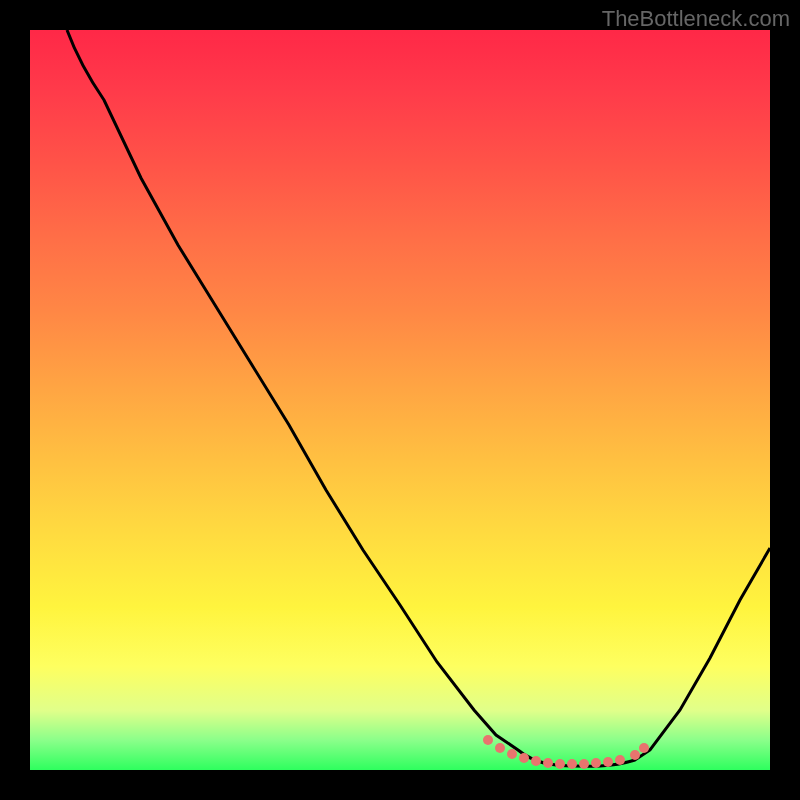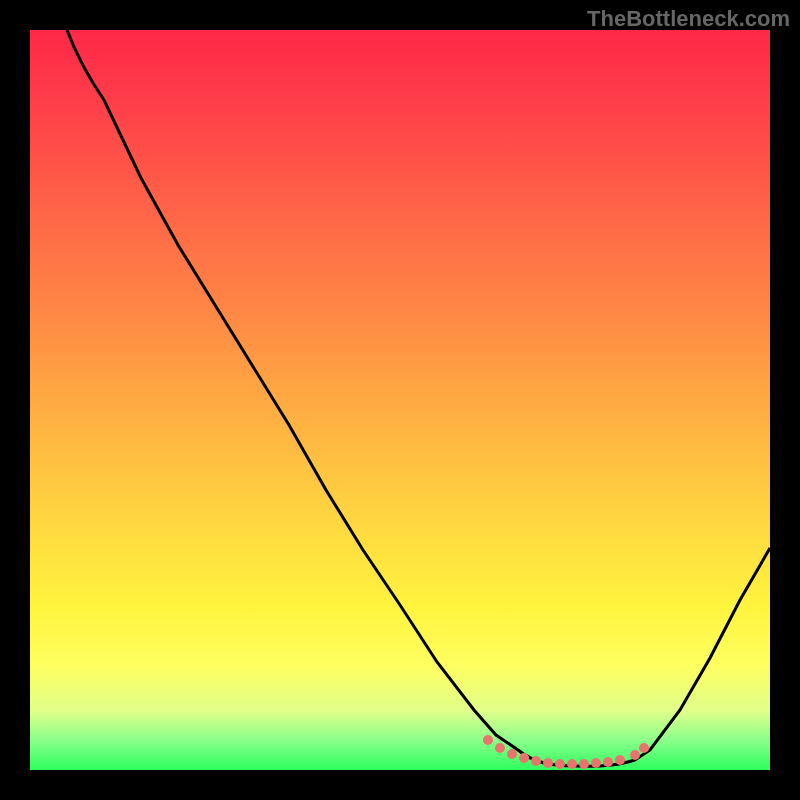--- a/index.html
+++ b/index.html
@@ -13,21 +13,21 @@
       background: #000;
       position: relative;
       font-family: Arial, sans-serif;
     }
     .watermark {
       position: absolute;
       top: 6px;
       right: 10px;
       color: #666;
       font-size: 22px;
-      font-weight: bold;
+      font-weight: normal;
       z-index: 10;
     }
     .chart-area {
       position: absolute;
       top: 30px;
       left: 30px;
       width: 740px;
       height: 740px;
       background: linear-gradient(to bottom,
         #ff2847 0%,

